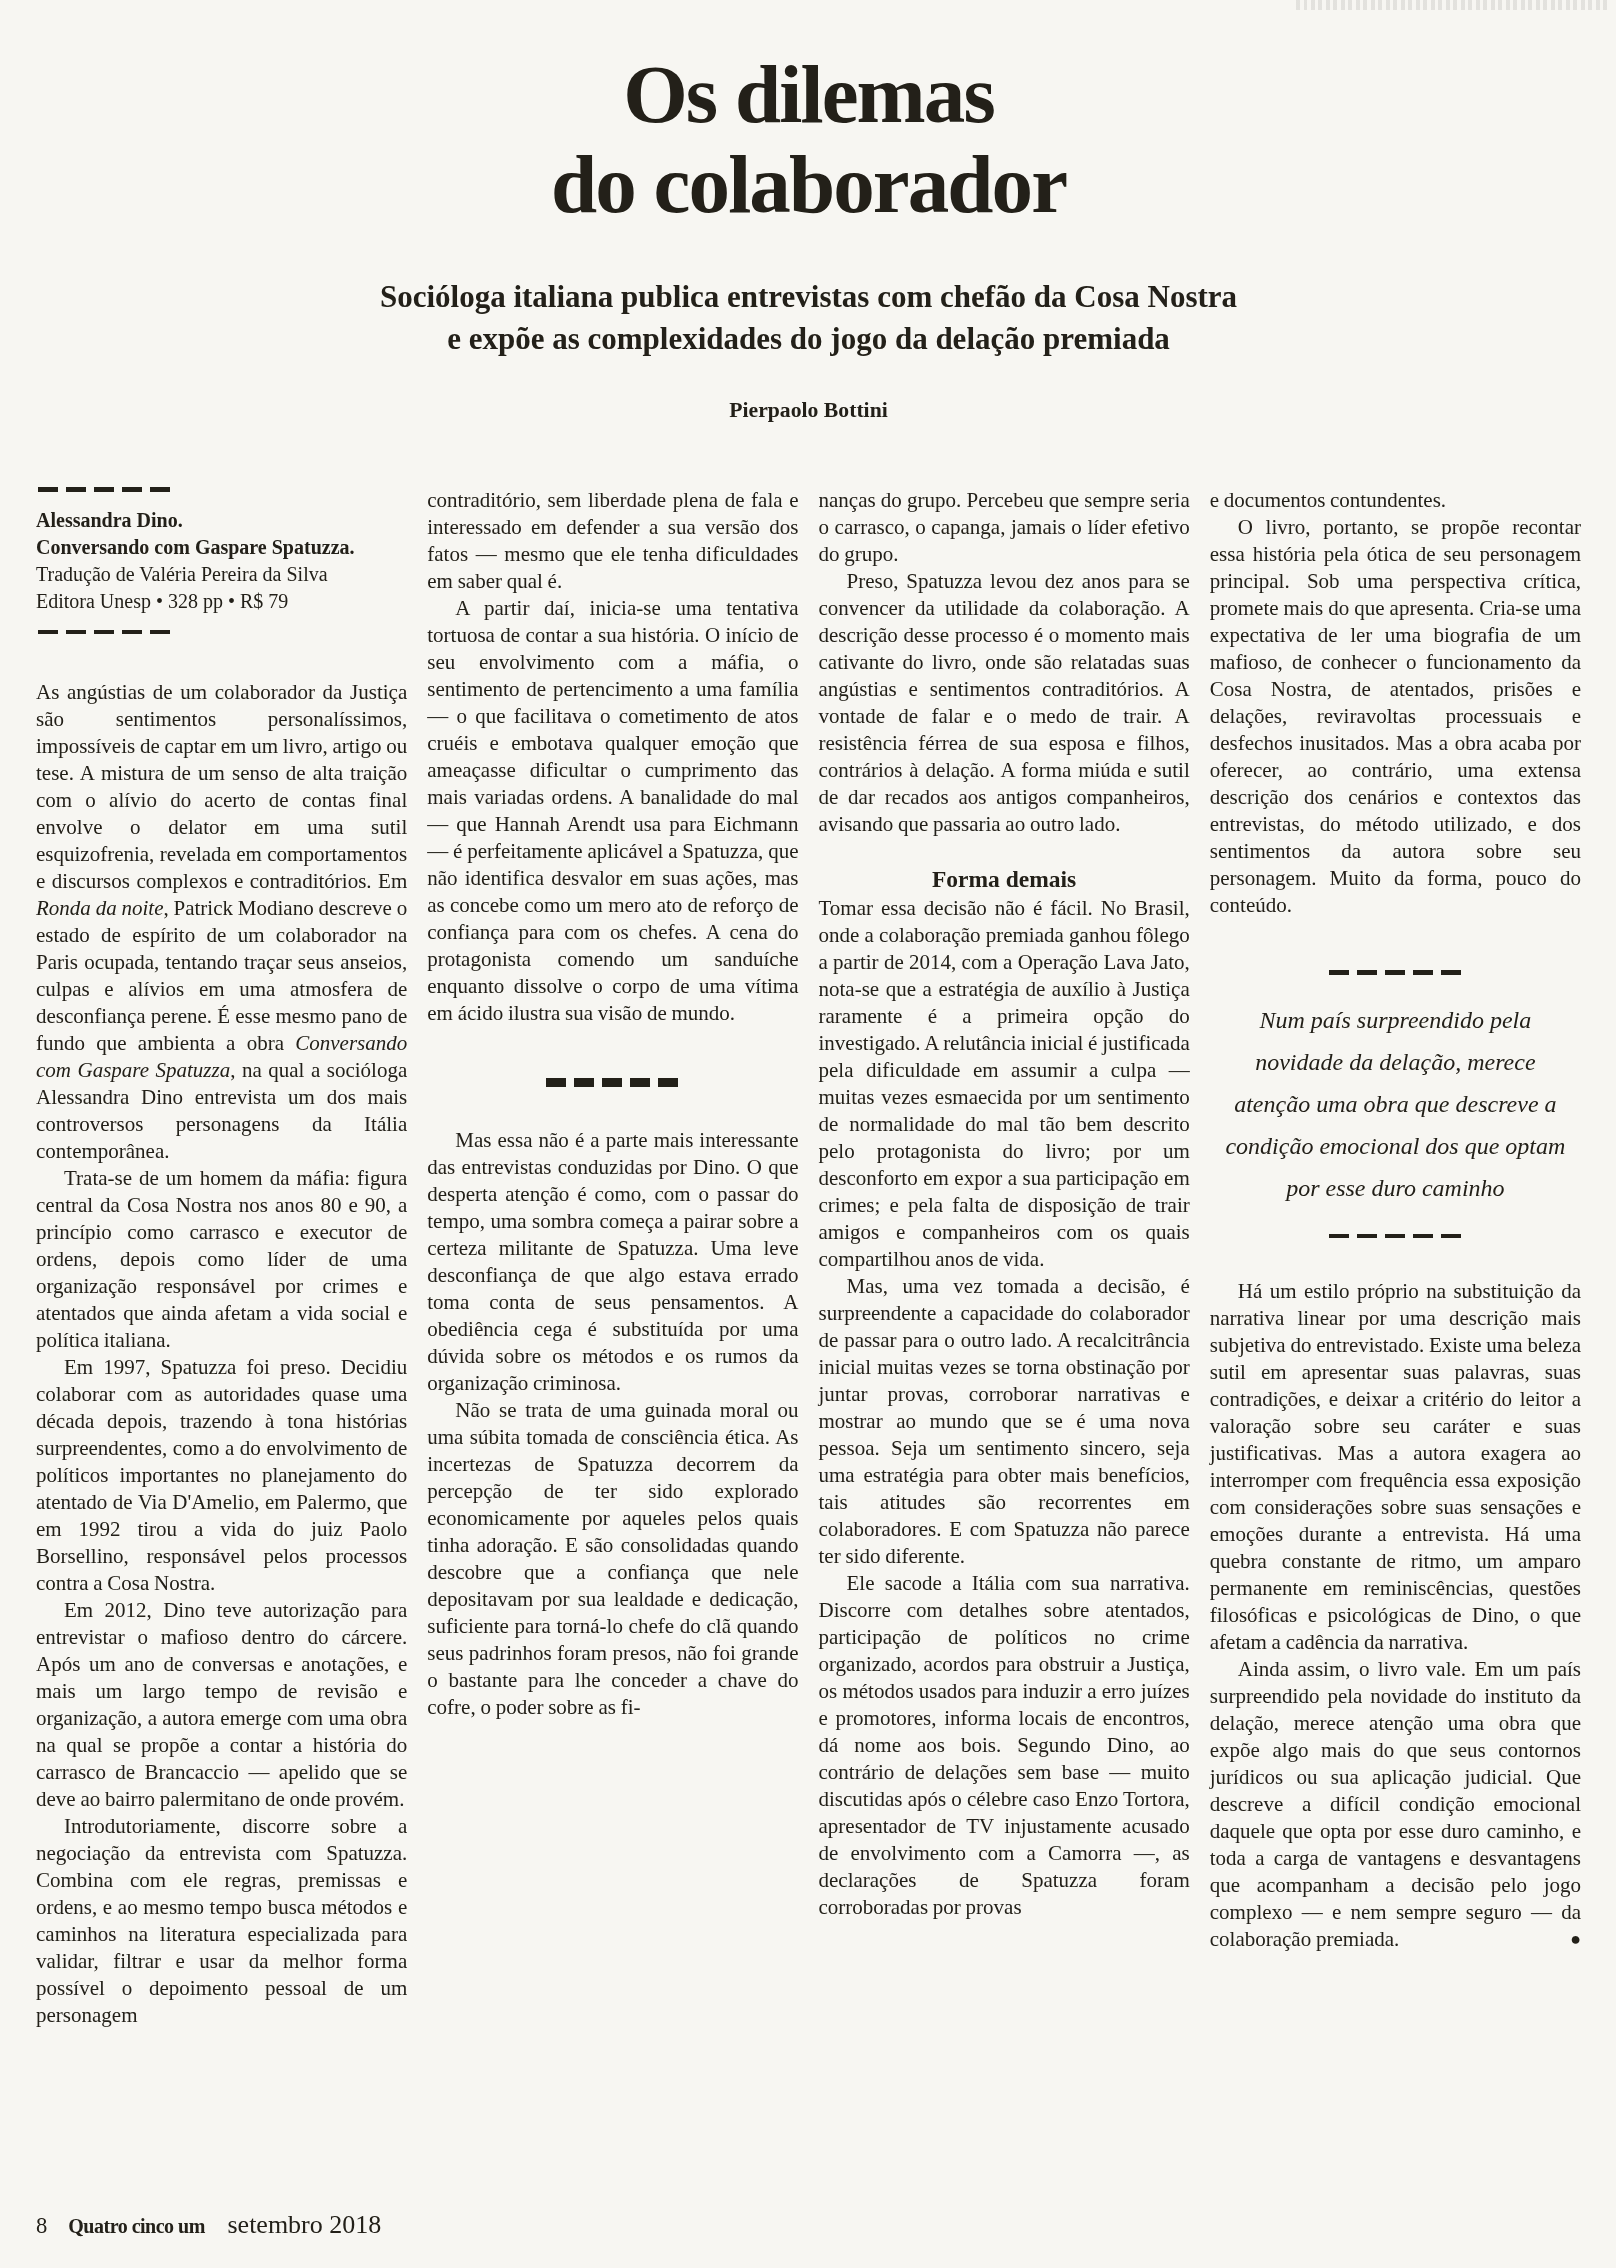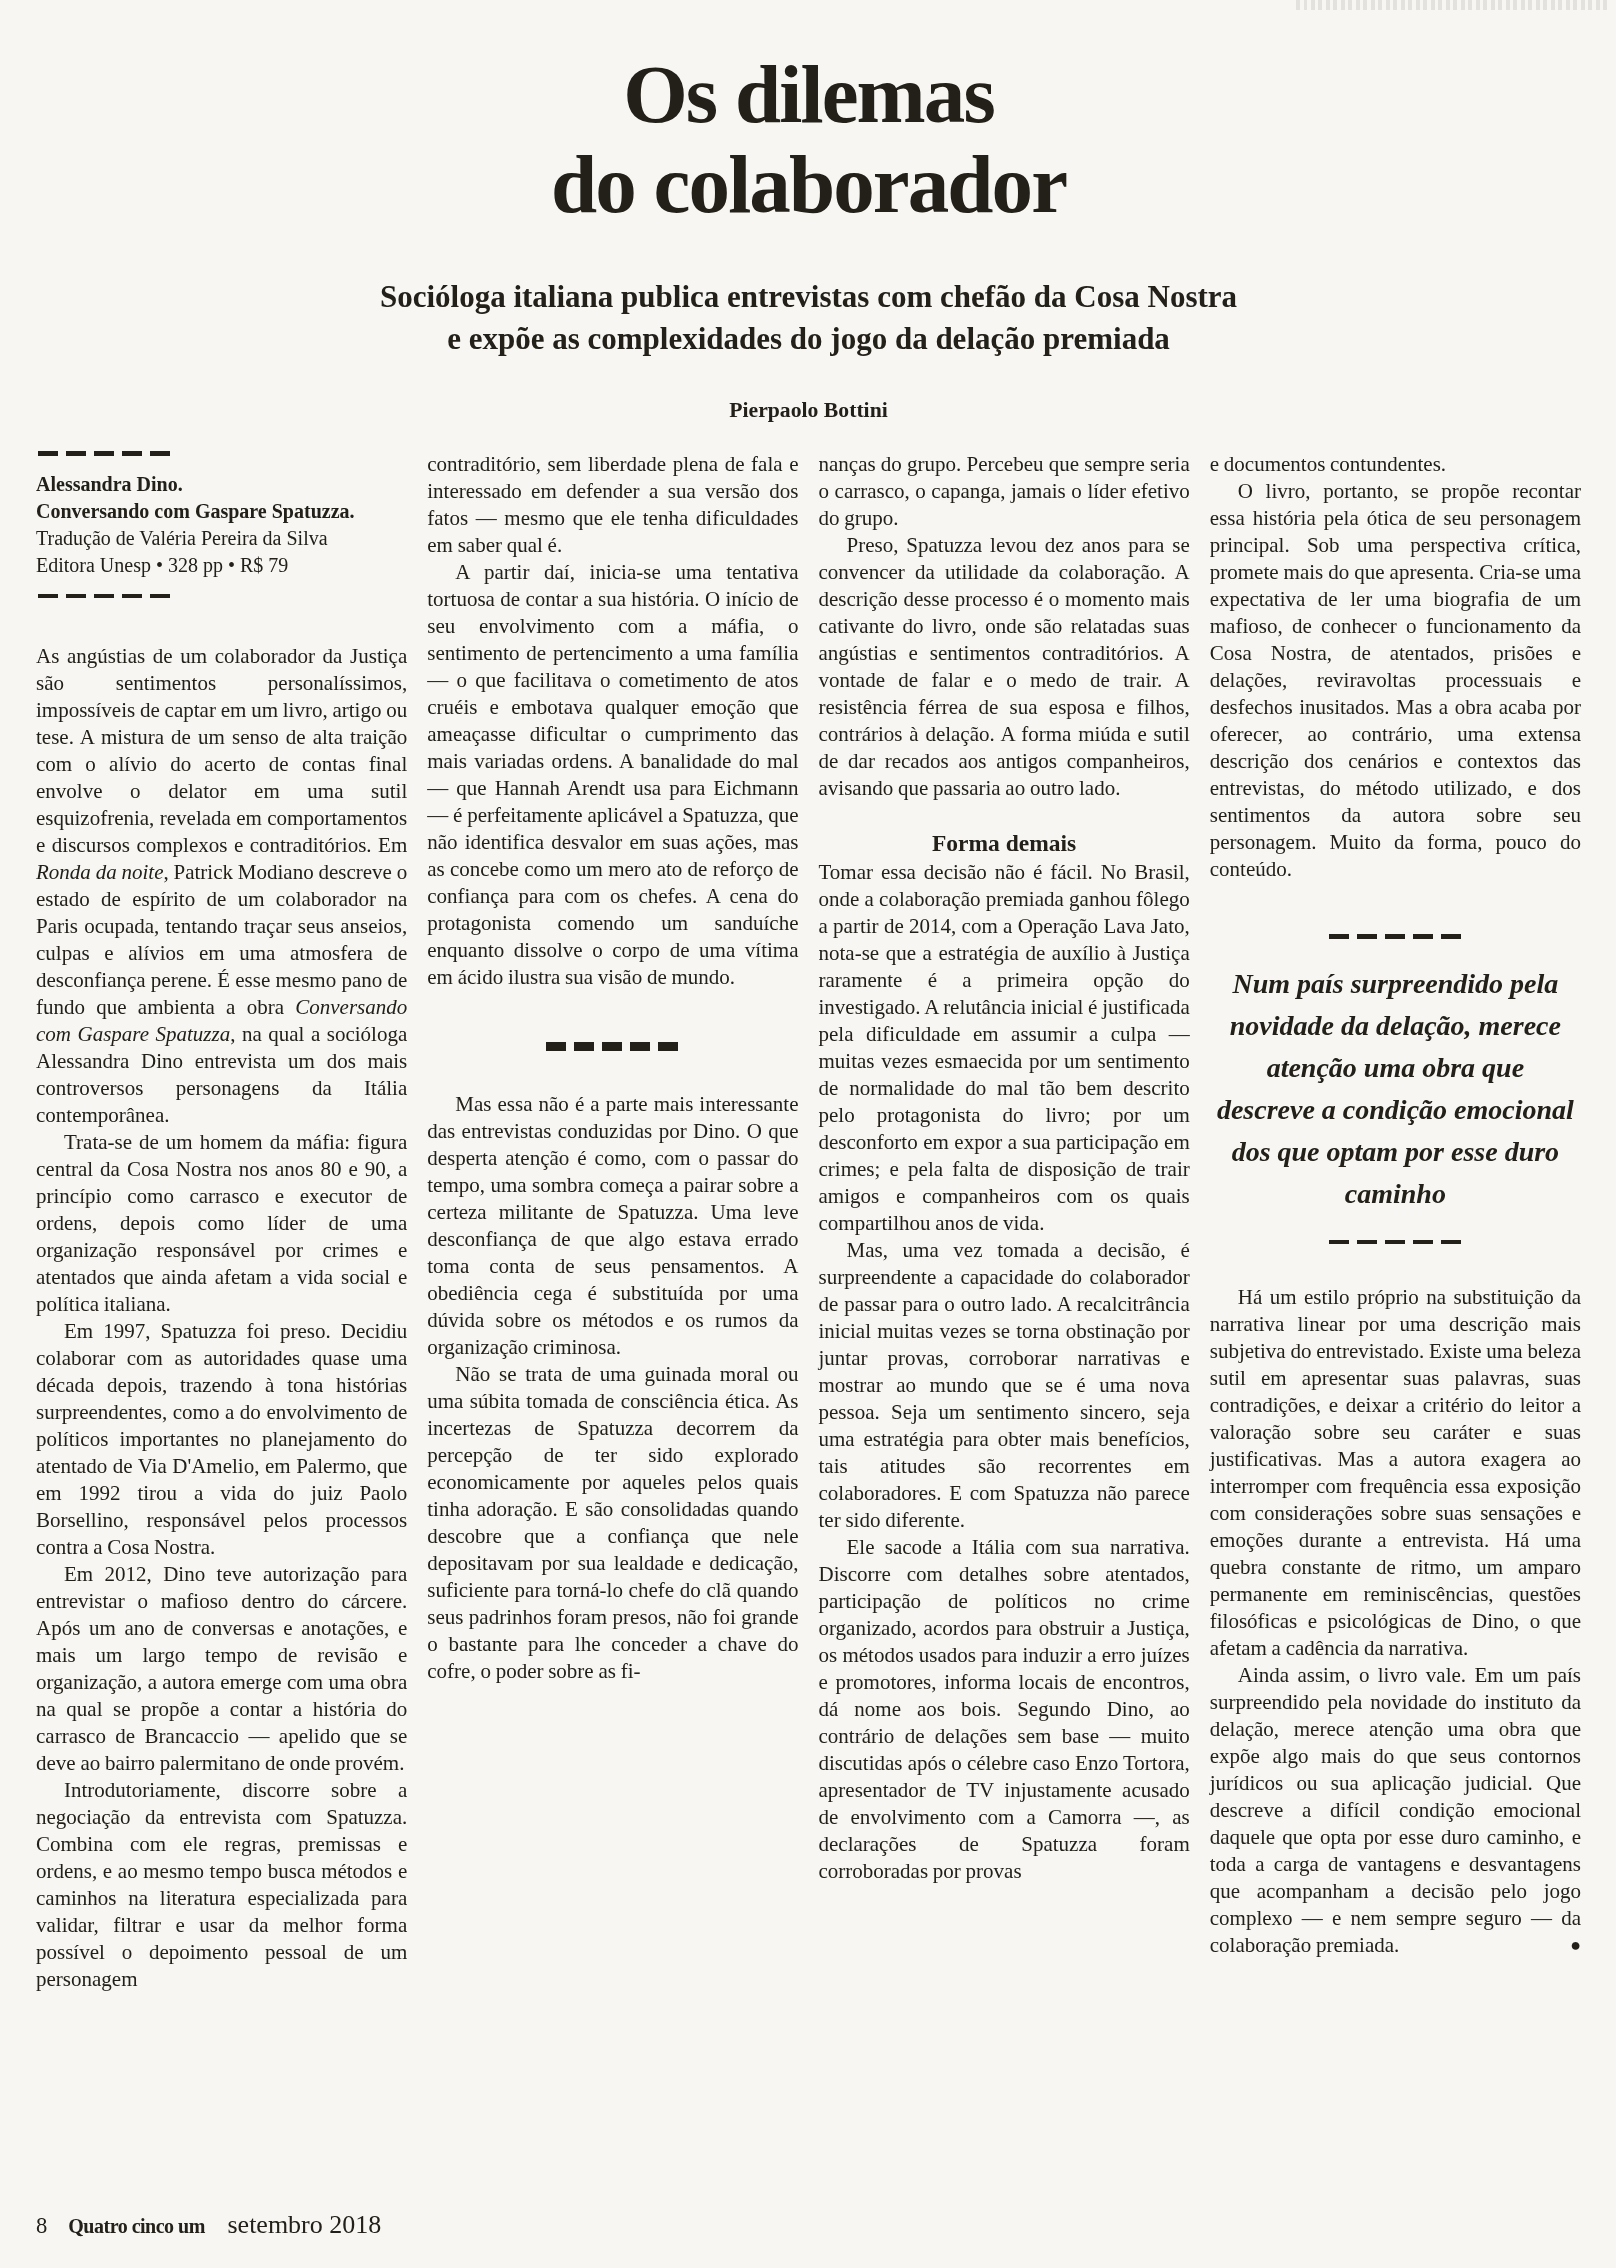--- a/index.html
+++ b/index.html
@@ -14,21 +14,21 @@
     background:repeating-linear-gradient(90deg, rgba(40,40,35,.18) 0 3.8px, transparent 3.8px 7.5px);
     opacity:.55;
   }
   .title { margin:49px 0 0; text-align:center; font-weight:bold;
     font-size:83px; line-height:90px; letter-spacing:-1.9px; }
   .subtitle { margin-top:47px; text-align:center; font-weight:bold;
     font-size:31px; line-height:42px; }
   .byline { margin-top:38px; text-align:center; font-weight:bold; font-size:21.7px; }
 
   .columns {
-    margin-top:28px; padding:0 36px;
+    margin-top:64px; padding:0 36px;
     display:grid; grid-template-columns:repeat(4,1fr); column-gap:19px;
     align-items:start;
     gap:20px;
   }
   .col { min-width:0; }
   .col p.body {
     margin:0; font-size:21px; line-height:27px; text-align:justify;
     hyphens:auto; -webkit-hyphens:auto; word-spacing:-0.5px;
   }
   .col p.ind { text-indent:28px; }
@@ -39,21 +39,21 @@
   }
   .dashes.center { margin-left:auto; margin-right:auto; }
 
   .bookinfo { margin-bottom:45px; font-size:20px; line-height:27px; }
   .bookinfo .dashes { margin:0 0 15px 1.9px; }
   .bookinfo .dashes.bot { margin:15px 0 0 1.9px; }
   .bi-author { font-weight:bold; }
   .bi-title  { font-weight:bold; }
 
   .pullquote { margin:51px 0 40px; text-align:center; }
-  .pq-text { font-style:italic; font-weight:bold; font-size:28px;
+  .pq-text { font-style:italic; font-weight:normal; font-size:24px;
     line-height:42px; margin:24.5px 5.6px; }
 
   .subhead { text-align:center; font-weight:bold; font-size:23.5px;
     margin:28px 0 1.9px; }
 
   .endmark { float:right; font-size:18px; line-height:27px; }
 
   .footer { position:absolute; left:36px; bottom:28px; font-size:26px;
     display:flex; align-items:baseline; }
   .footer .pageno { font-size:22.6px; margin-right:21px; }

